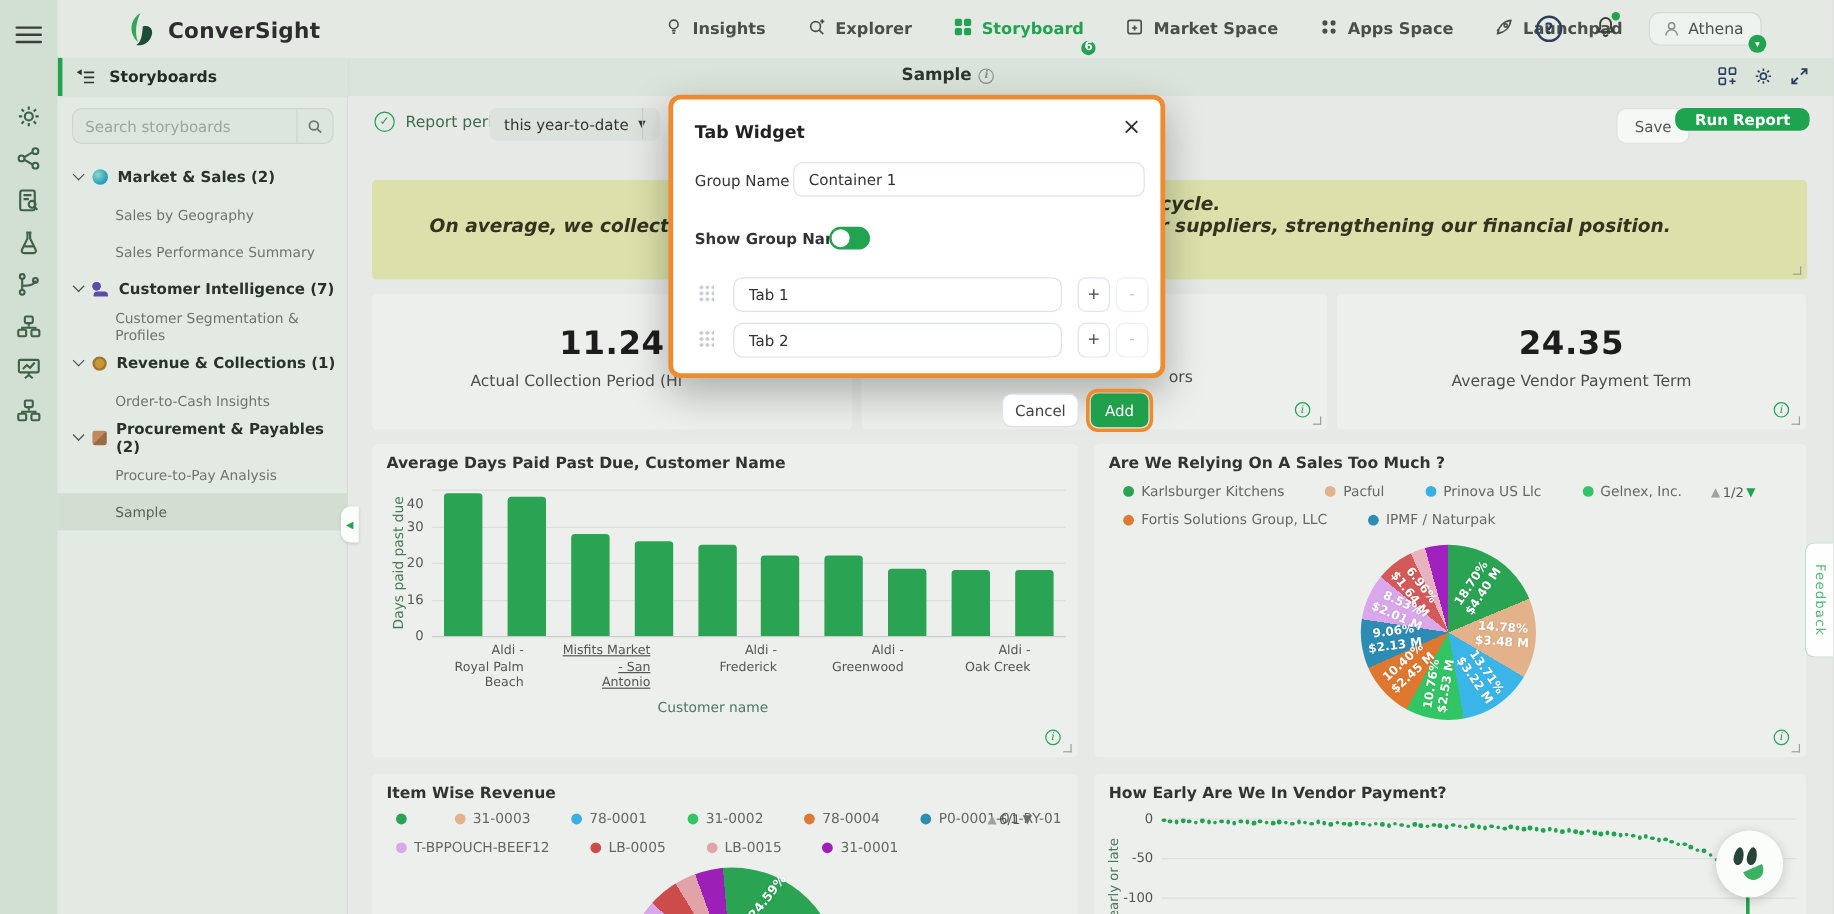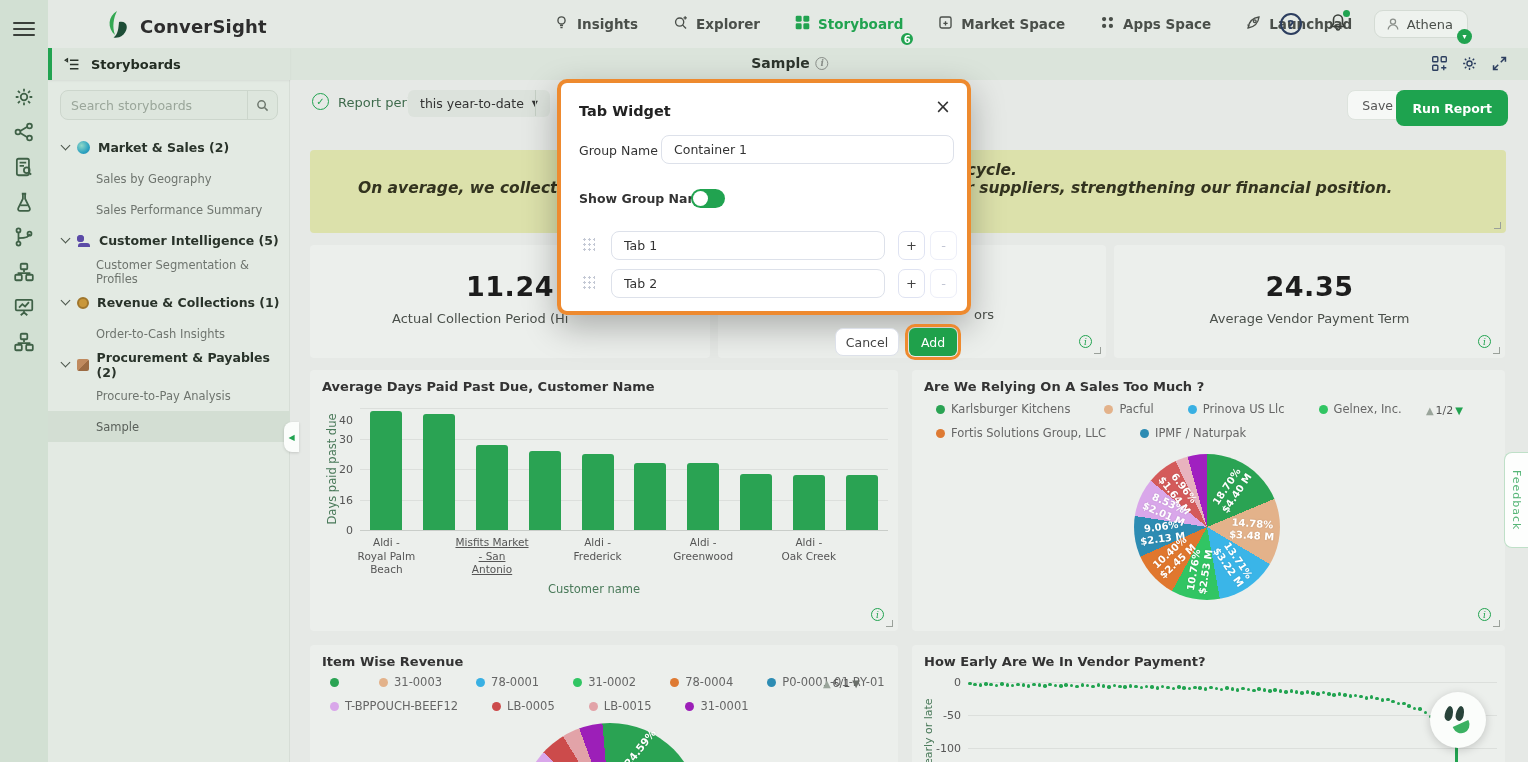--- a/index.html
+++ b/index.html
@@ -68,41 +68,41 @@
   .info-i { display:inline-flex; width:13px; height:13px; border:1px solid #8a8f8a; border-radius:50%; color:#8a8f8a; font-size:9px; align-items:center; justify-content:center; font-style:italic; font-family:"DejaVu Serif",serif; flex:none; }
   .info-i.green { border-color:#21a350; color:#21a350; }
 
   #toolbar { position:absolute; left:290px; top:80px; width:1238px; height:44px; }
   #rp-check { position:absolute; left:22px; top:13px; width:17px; height:17px; border:1.6px solid #21a350; border-radius:50%; color:#21a350; font-size:10px; display:flex; align-items:center; justify-content:center; }
   #rp-label { position:absolute; left:48px; top:15px; font-size:13px; color:#3f6b4d; }
   #rp-pill { position:absolute; left:118px; top:10px; height:27px; background:#dce2dc; border-radius:6px; padding:0 12px; display:flex; align-items:center; gap:8px; font-size:12.5px; color:#333; cursor:pointer; }
   #rp-pill b { font-size:8px; color:#333; }
   #tb-divider { position:absolute; left:245px; top:10px; width:1px; height:26px; background:#c5cfc5; }
   #save-btn { position:absolute; right:120px; top:10px; height:30px; padding:0 14px; background:#f6f8f6; border:1px solid #dde3dd; border-radius:8px; font-size:12.5px; color:#555; display:flex; align-items:center; cursor:pointer; }
-  #run-btn { position:absolute; right:20px; top:10px; height:36px; padding:0 16px; background:#1ea34f; border-radius:8px; font-size:12.5px; color:#fff; font-weight:600; display:flex; align-items:center; cursor:pointer; }
+  #run-btn { position:absolute; right:20px; top:10px; height:19px; padding:0 16px; background:#1ea34f; border-radius:8px; font-size:12.5px; color:#fff; font-weight:600; display:flex; align-items:center; cursor:pointer; }
 
   
   #banner { position:absolute; left:310px; top:150px; width:1196px; height:83px; background:#dce1ab; border-radius:4px; z-index:1; }
   .banner-txt { position:absolute; font-size:15.5px; font-weight:bold; font-style:italic; color:#33331f; white-space:nowrap; }
 
   
   .card { position:absolute; background:#ecefec; border-radius:4px; }
   .rz::after { content:""; position:absolute; right:5px; bottom:4px; width:6px; height:6px; border-right:1.5px solid #9aa09a; border-bottom:1.5px solid #9aa09a; }
   .kpi-num { position:absolute; left:0; right:0; top:26px; text-align:center; font-size:27px; font-weight:bold; color:#1d1d1d; letter-spacing:.5px; }
   .kpi-label { position:absolute; left:0; right:0; top:66px; text-align:center; font-size:13px; color:#4a4f4a; }
   .card-info { position:absolute; right:14px; bottom:10px; }
   .chart-title { position:absolute; left:12px; top:9px; font-size:13px; font-weight:bold; color:#333; }
 
   
   #barplot { position:absolute; left:50px; top:38px; width:528px; height:122px; }
   .gridline { position:absolute; left:0; width:100%; height:1px; background:#dcdfdc; }
   .axisline { position:absolute; left:0; bottom:0; width:100%; height:1px; background:#c9cdc9; }
   .ytick { position:absolute; right:100%; margin-right:7px; transform:translateY(-50%); font-size:11px; color:#555; }
   .bar { position:absolute; bottom:0; width:32px; background:#2aa353; border-radius:3px 3px 0 0; }
-  .xlab { position:absolute; top:128px; width:100px; text-align:center; font-size:10.5px; color:#555; line-height:1.3; white-space:pre-line; }
+  .xlab { position:absolute; top:128px; width:100px; text-align:right; font-size:10.5px; color:#555; line-height:1.3; white-space:pre-line; }
   .axis-label { position:absolute; font-size:11.5px; color:#4a7a5a; white-space:nowrap; }
 
   
   .legend { position:absolute; left:24px; top:32px; }
   .lg-row { display:flex; gap:34px; margin-bottom:10px; }
   .lg-item { display:flex; align-items:center; gap:6px; font-size:11.5px; color:#666; white-space:nowrap; }
   .lg-dot { width:9px; height:9px; border-radius:50%; flex:none; }
   .pager { position:absolute; right:42px; top:34px; font-size:11px; color:#555; display:flex; align-items:center; gap:2px; }
   .pg-up { color:#9aa59b; font-size:10px; cursor:pointer; }
   .pg-down { font-size:10px; cursor:pointer; }
@@ -308,21 +308,21 @@
         </div>
         <div class="tr-item">Sales by Geography</div>
         <div class="tr-item">Sales Performance Summary</div>
         <div class="tr-group">
           <span class="chev"></span>
           <span class="ic-people">
             <i></i>
             <i></i>
             <u></u>
           </span>
-          <span class="tr-glabel">Customer Intelligence (5)</span>
+          <span class="tr-glabel">Customer Intelligence (7)</span>
         </div>
         <div class="tr-item">Customer Segmentation &amp; Profiles</div>
         <div class="tr-group">
           <span class="chev"></span>
           <span class="ic-money"></span>
           <span class="tr-glabel">Revenue &amp; Collections (1)</span>
         </div>
         <div class="tr-item">Order-to-Cash Insights</div>
         <div class="tr-group">
           <span class="chev"></span>

